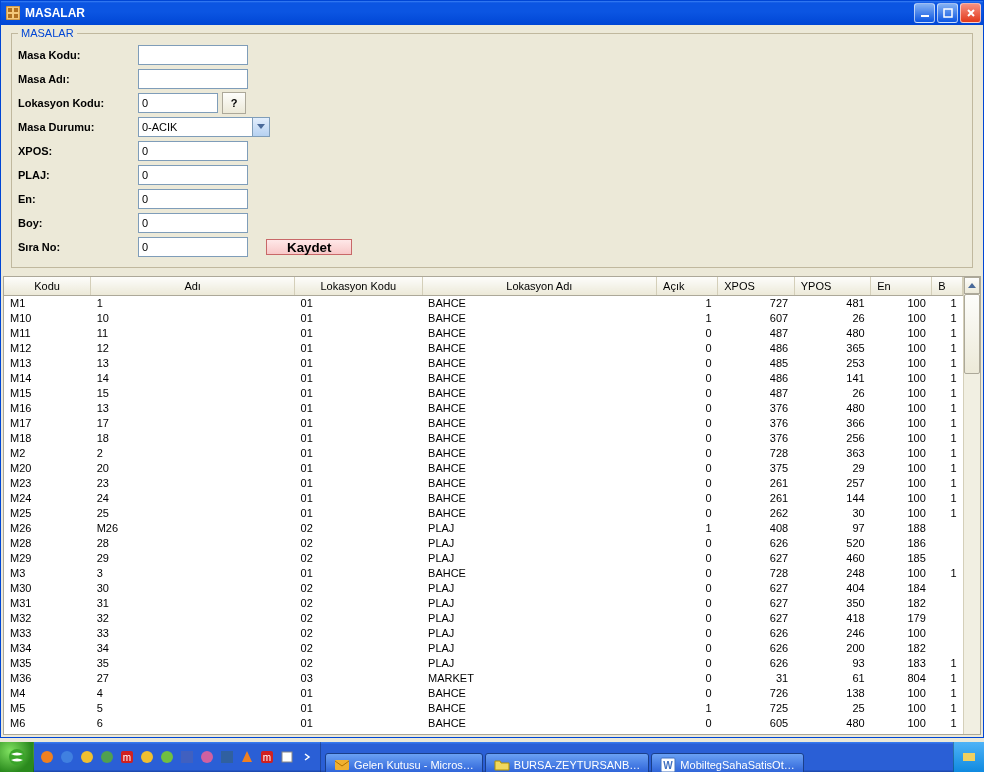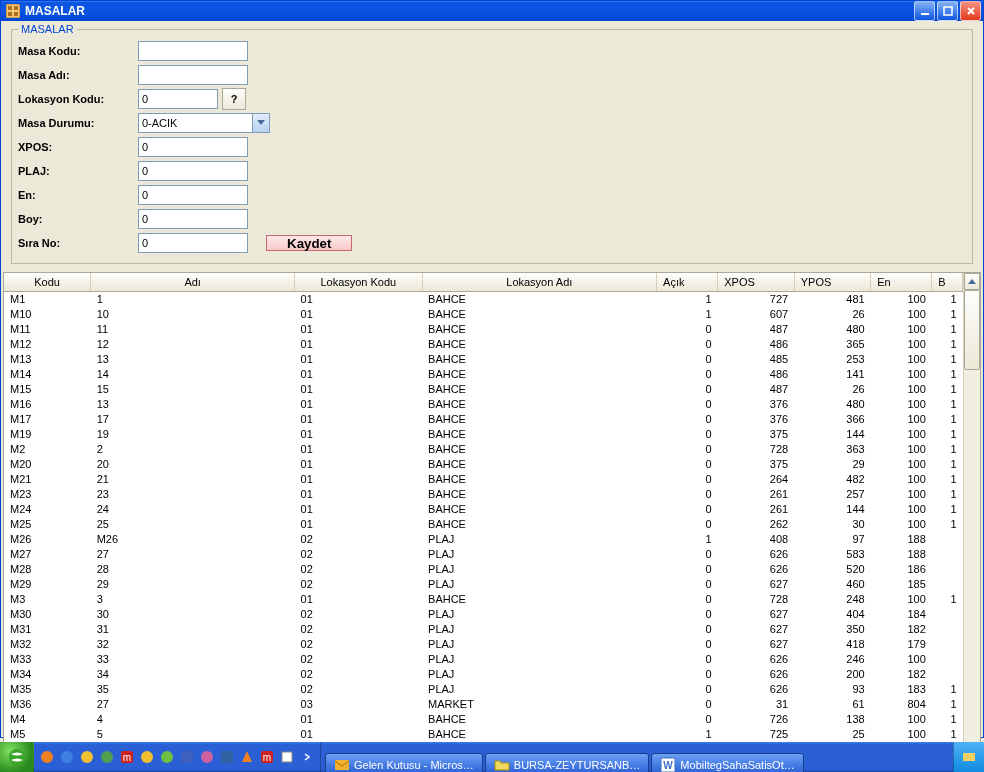--- a/index.html
+++ b/index.html
@@ -421,27 +421,27 @@
               <td>17</td>
               <td>01</td>
               <td>BAHCE</td>
               <td class="r">0</td>
               <td class="r">376</td>
               <td class="r">366</td>
               <td class="r">100</td>
               <td class="r">1</td>
             </tr>
             <tr>
-              <td>M19</td>
-              <td>19</td>
-              <td>01</td>
-              <td>BAHCE</td>
-              <td class="r">0</td>
-              <td class="r">375</td>
-              <td class="r">144</td>
+              <td>M18</td>
+              <td>18</td>
+              <td>01</td>
+              <td>BAHCE</td>
+              <td class="r">0</td>
+              <td class="r">376</td>
+              <td class="r">256</td>
               <td class="r">100</td>
               <td class="r">1</td>
             </tr>
             <tr>
               <td>M2</td>
               <td>2</td>
               <td>01</td>
               <td>BAHCE</td>
               <td class="r">0</td>
               <td class="r">728</td>
@@ -454,31 +454,20 @@
               <td>20</td>
               <td>01</td>
               <td>BAHCE</td>
               <td class="r">0</td>
               <td class="r">375</td>
               <td class="r">29</td>
               <td class="r">100</td>
               <td class="r">1</td>
             </tr>
             <tr>
-              <td>M21</td>
-              <td>21</td>
-              <td>01</td>
-              <td>BAHCE</td>
-              <td class="r">0</td>
-              <td class="r">264</td>
-              <td class="r">482</td>
-              <td class="r">100</td>
-              <td class="r">1</td>
-            </tr>
-            <tr>
               <td>M23</td>
               <td>23</td>
               <td>01</td>
               <td>BAHCE</td>
               <td class="r">0</td>
               <td class="r">261</td>
               <td class="r">257</td>
               <td class="r">100</td>
               <td class="r">1</td>
             </tr>
@@ -505,31 +494,20 @@
               <td class="r">1</td>
             </tr>
             <tr>
               <td>M26</td>
               <td>M26</td>
               <td>02</td>
               <td>PLAJ</td>
               <td class="r">1</td>
               <td class="r">408</td>
               <td class="r">97</td>
-              <td class="r">188</td>
-              <td class="r"></td>
-            </tr>
-            <tr>
-              <td>M27</td>
-              <td>27</td>
-              <td>02</td>
-              <td>PLAJ</td>
-              <td class="r">0</td>
-              <td class="r">626</td>
-              <td class="r">583</td>
               <td class="r">188</td>
               <td class="r"></td>
             </tr>
             <tr>
               <td>M28</td>
               <td>28</td>
               <td>02</td>
               <td>PLAJ</td>
               <td class="r">0</td>
               <td class="r">626</td>

